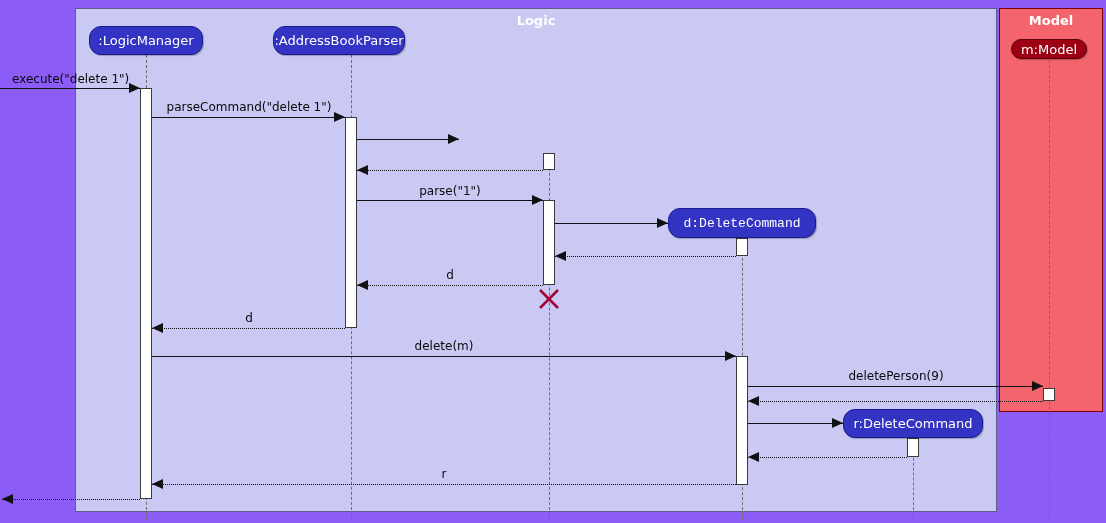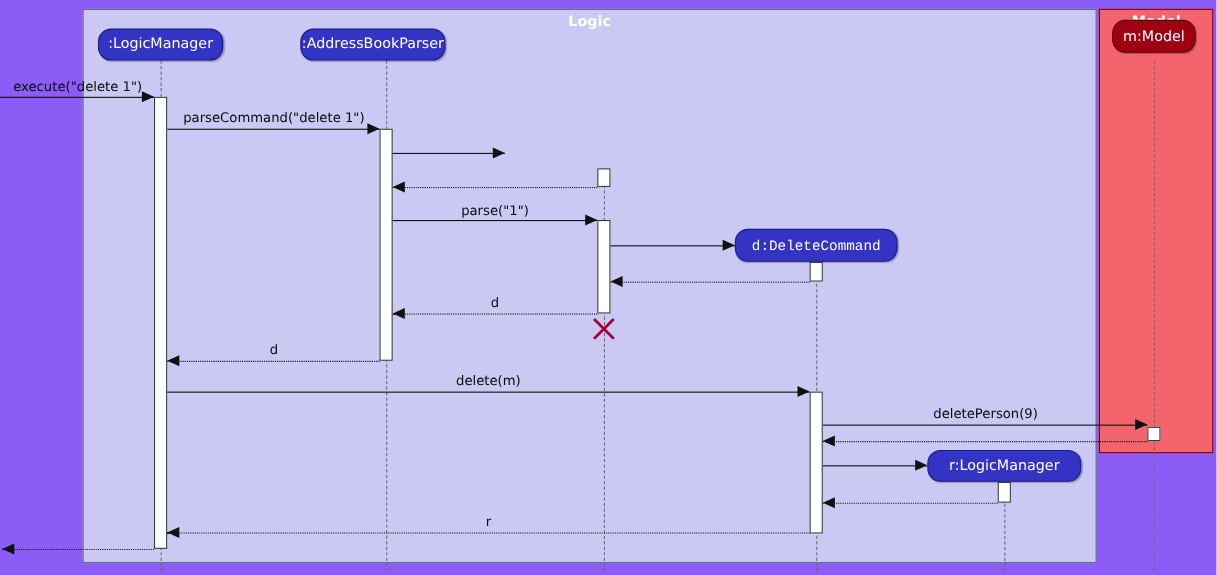--- a/index.html
+++ b/index.html
@@ -138,19 +138,19 @@
   <div class="pbox" style="left:89px;top:26px;width:114px;height:29px;">
     <span>:LogicManager</span>
   </div>
   <div class="pbox" style="left:273px;top:26px;width:132px;height:29px;">
     <span>:AddressBookParser</span>
   </div>
   <div class="pbox" style="left:668px;top:208px;width:148px;height:30px;font-family:Liberation Mono, monospace;">
     <span>d:DeleteCommand</span>
   </div>
   <div class="pbox" style="left:843px;top:409px;width:140px;height:29px;">
-    <span>r:LogicManager</span>
+    <span>r:DeleteCommand</span>
   </div>
-  <div class="pbox model" style="left:1011px;top:18px;width:76px;height:30px;">
+  <div class="pbox model" style="left:1011px;top:39px;width:76px;height:20px;">
     <span>m:Model</span>
   </div>
 
 </div>
 
 </body></html>

